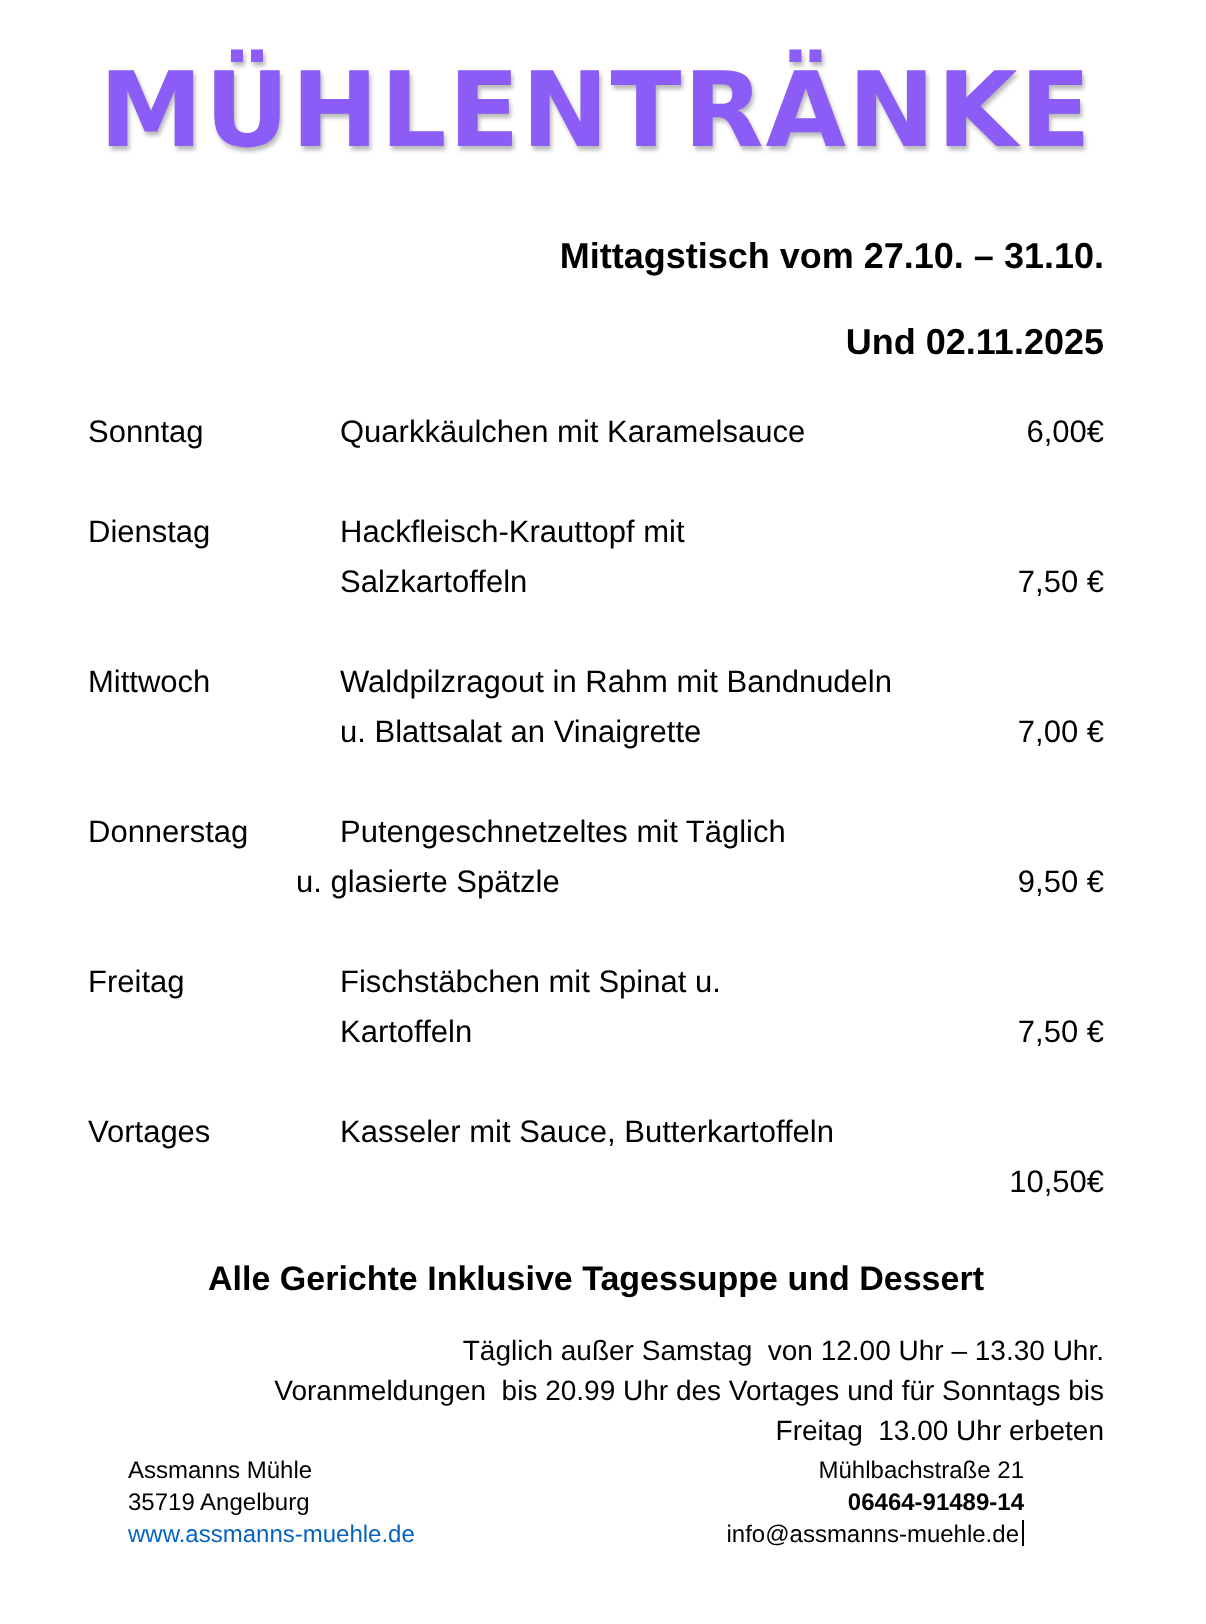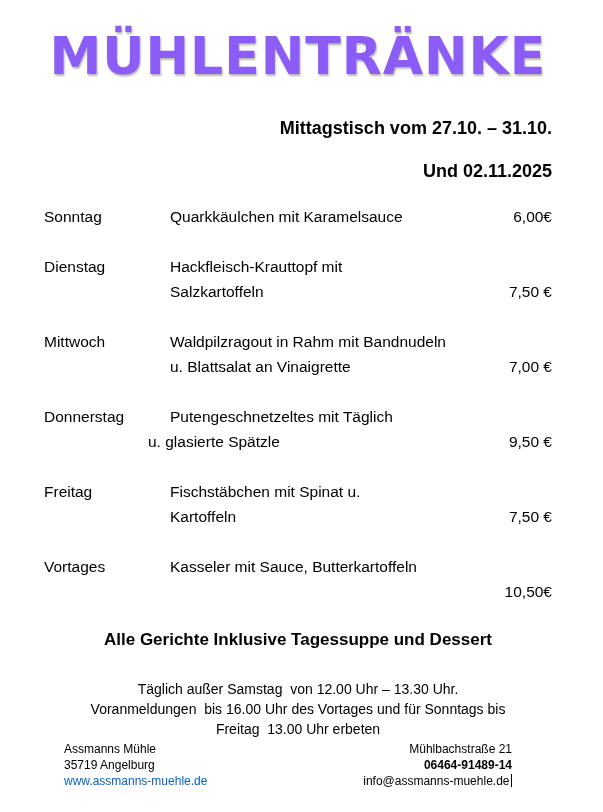--- a/index.html
+++ b/index.html
@@ -52,22 +52,22 @@
   .dish-text.outdent { margin-left: -22px; }
   .dish-price { margin-left: auto; white-space: pre-wrap; padding-left: 8px; }
   .inclusive-note {
     text-align: center;
     font-weight: bold;
     font-size: 17px;
     line-height: 22px;
     margin-top: 5px;
   }
   .hours-note {
-    margin-top: 28px;
-    text-align: center;
+    margin-top: 14px;
+    text-align: right;
     font-size: 14px;
     line-height: 20px;
   }
   .prewrap { white-space: pre-wrap; }
   .footer {
     margin-top: 2px;
     display: flex;
     justify-content: space-between;
     font-size: 12px;
     line-height: 16px;
@@ -173,21 +173,21 @@
         </div>
       </div>
     </div>
 
   </div>
 
   <div class="inclusive-note">Alle Gerichte Inklusive Tagessuppe und Dessert</div>
 
   <div class="hours-note">
     <div class="prewrap">Täglich außer Samstag  von 12.00 Uhr – 13.30 Uhr.</div>
-    <div class="prewrap">Voranmeldungen  bis 16.00 Uhr des Vortages und für Sonntags bis</div>
+    <div class="prewrap">Voranmeldungen  bis 20.99 Uhr des Vortages und für Sonntags bis</div>
     <div class="prewrap">Freitag  13.00 Uhr erbeten</div>
   </div>
 
   <div class="footer">
     <div class="footer-left">
       <div>Assmanns Mühle</div>
       <div>35719 Angelburg</div>
       <div>
         <span class="website-link">www.assmanns-muehle.de</span>
       </div>

